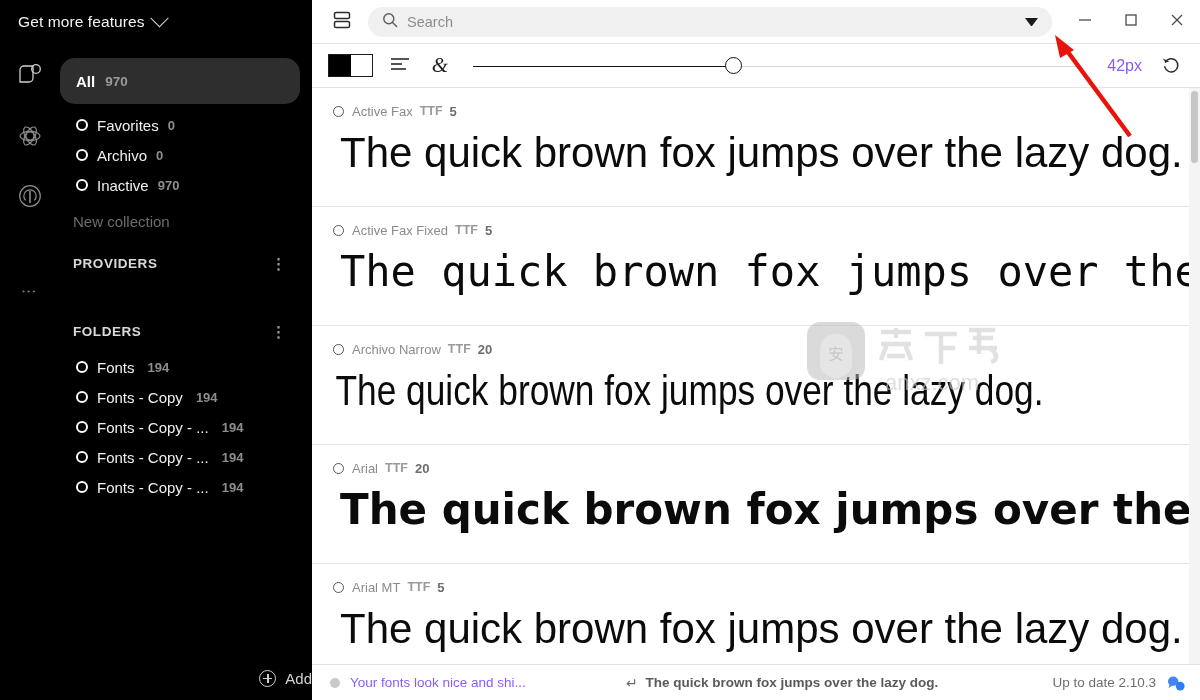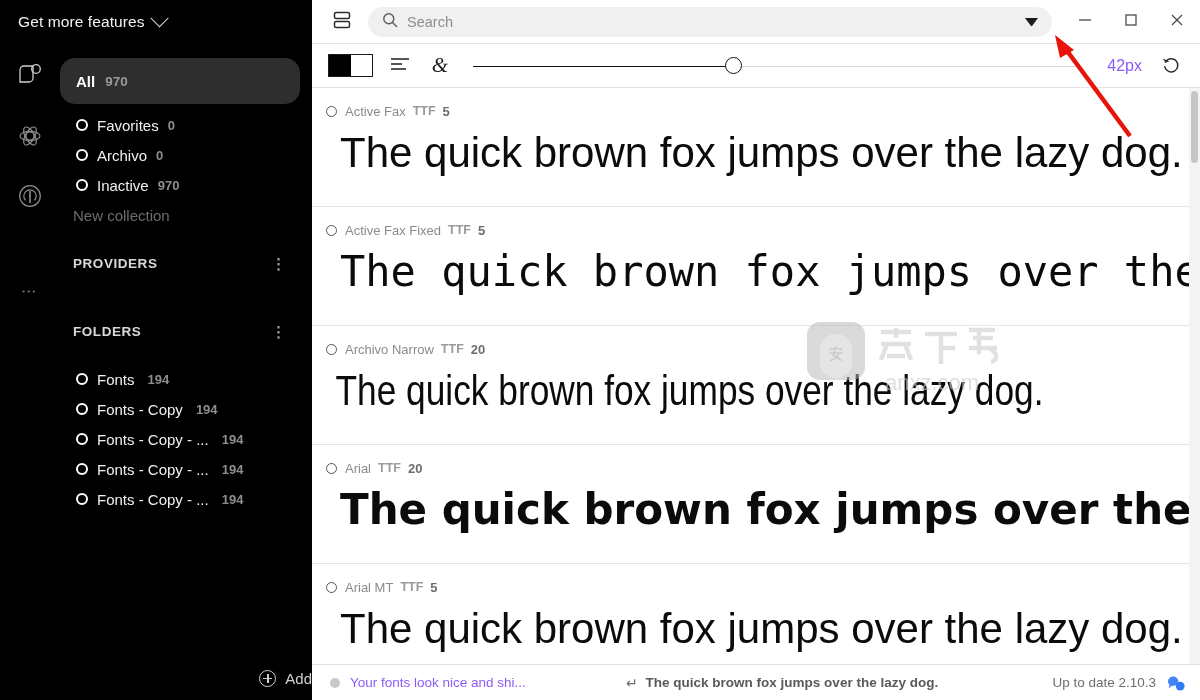--- a/index.html
+++ b/index.html
@@ -89,29 +89,29 @@
     position: absolute; right: 26px; top: 50%;
     transform: translateY(-50%);
     color: #9a9a9a; font-size: 15px; line-height: 1;
     letter-spacing: 0;
   }
   .new-coll {
     padding-left: 13px;
     font-size: 15px;
     color: #6d6d6d;
     height: 30px;
-    display: flex; align-items: center;
+    display: flex; align-items: flex-end;
   }
   .rail-dots {
     position: absolute; left: 22px; top: 240px;
     color: #8a8a8a; font-size: 15px; line-height: 1;
     writing-mode: vertical-rl;
     letter-spacing: -1px;
   }
-  .folder-list { margin-top: 16px; }
+  .folder-list { margin-top: 4px; }
   .folder-item {
     display: flex; align-items: center; gap: 9px;
     height: 30px; padding-left: 16px;
   }
   .folder-item .lbl { font-size: 15px; color: #f0f0f0; white-space: nowrap; }
   .folder-item .cnt { font-size: 13px; color: #8e8e8e; font-weight: 700; margin-left: 4px; }
 
   .add-btn {
     position: absolute; bottom: 0; left: 0;
     width: 312px; height: 44px;
@@ -232,21 +232,21 @@
   .list { position: absolute; inset: 0 11px 0 0; overflow: hidden; }
   .font-row {
     border-bottom: 1px solid #e6e6e6;
     padding: 14px 0 10px 0;
     height: 119px;
     overflow: hidden;
     position: relative;
   }
   .font-meta {
     display: flex; align-items: center; gap: 7px;
-    padding-left: 14px;
+    padding-left: 21px;
     height: 18px;
     text-align: right;
   }
   .font-meta .ring-d {
     width: 11px; height: 11px;
     border: 1.9px solid #555; border-radius: 50%;
     flex: 0 0 11px;
     margin-right: 1px;
   }
   .font-meta .name { font-size: 13px; color: #8b8b8b; }

